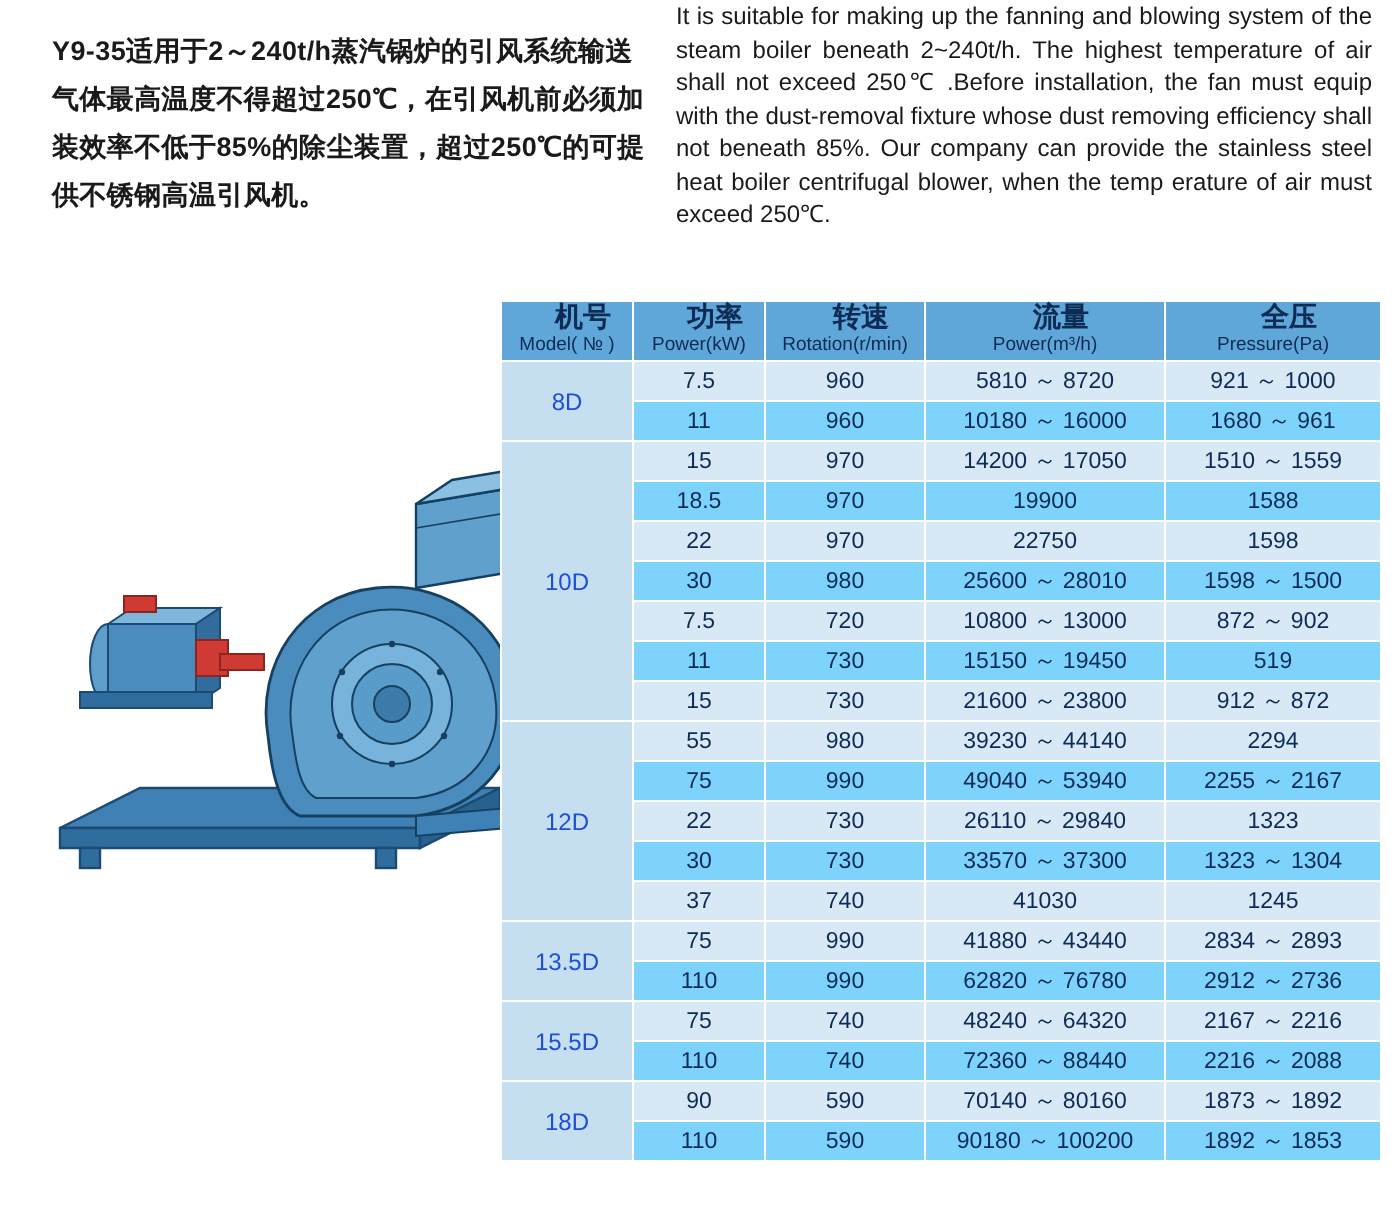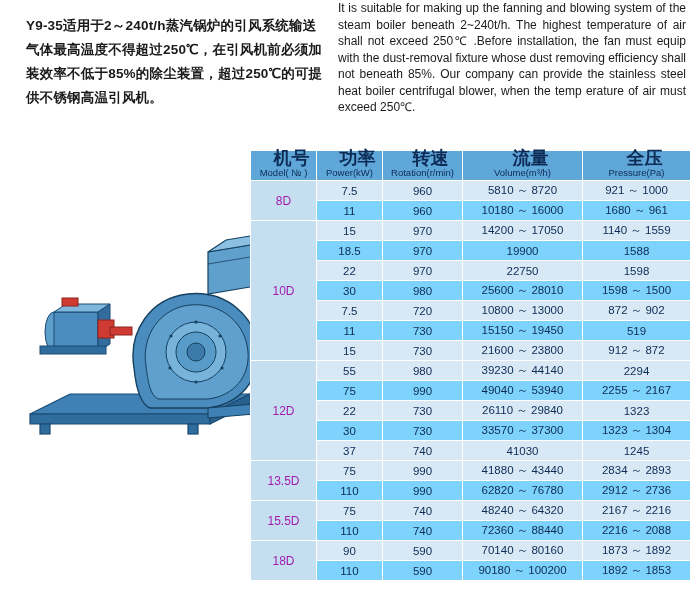--- a/index.html
+++ b/index.html
@@ -73,38 +73,38 @@
   thead th {
     background: #5ea7d8;
     color: #ffffff;
     font-weight: bold;
     height: 34px;
     line-height: 14px;
     font-size: 12px;
   }
   thead th .hdr-cn {
     display: block;
-    font-size: 18px;
+    font-size: 14px;
     font-weight: bold;
     margin-left: 16px;
   }
   thead th .hdr-en {
     display: block;
     font-size: 9.5px;
     font-weight: normal;
     margin-top: 1px;
   }
   tbody td {
     background: #d8e9f5;
   }
   tbody td.model {
     background: #c5dff1;
     font-size: 12px;
     font-weight: normal;
-    color: #a21caf;
+    color: #1d4ed8;
   }
   tbody tr.alt td {
     background: #7dd3fc;
   }
   
   col.c-model { width: 66px; }
   col.c-power { width: 66px; }
   col.c-rot   { width: 80px; }
   col.c-vol   { width: 120px; }
   col.c-pres  { width: 108px; }
@@ -191,21 +191,21 @@
           <th>
             <span class="hdr-cn">功率</span>
             <span class="hdr-en">Power(kW)</span>
           </th>
           <th>
             <span class="hdr-cn">转速</span>
             <span class="hdr-en">Rotation(r/min)</span>
           </th>
           <th>
             <span class="hdr-cn">流量</span>
-            <span class="hdr-en">Volume(m³/h)</span>
+            <span class="hdr-en">Power(m³/h)</span>
           </th>
           <th>
             <span class="hdr-cn">全压</span>
             <span class="hdr-en">Pressure(Pa)</span>
           </th>
         </tr>
       </thead>
       <tbody id="spec-body">
           <tr>
             <td class="model" rowspan="2">8D</td>
@@ -218,21 +218,21 @@
             <td>11</td>
             <td>960</td>
             <td>10180 ～ 16000</td>
             <td>1680 ～ 961</td>
           </tr>
           <tr>
             <td class="model" rowspan="7">10D</td>
             <td>15</td>
             <td>970</td>
             <td>14200 ～ 17050</td>
-            <td>1140 ～ 1559</td>
+            <td>1510 ～ 1559</td>
           </tr>
           <tr class="alt">
             <td>18.5</td>
             <td>970</td>
             <td>19900</td>
             <td>1588</td>
           </tr>
           <tr>
             <td>22</td>
             <td>970</td>

